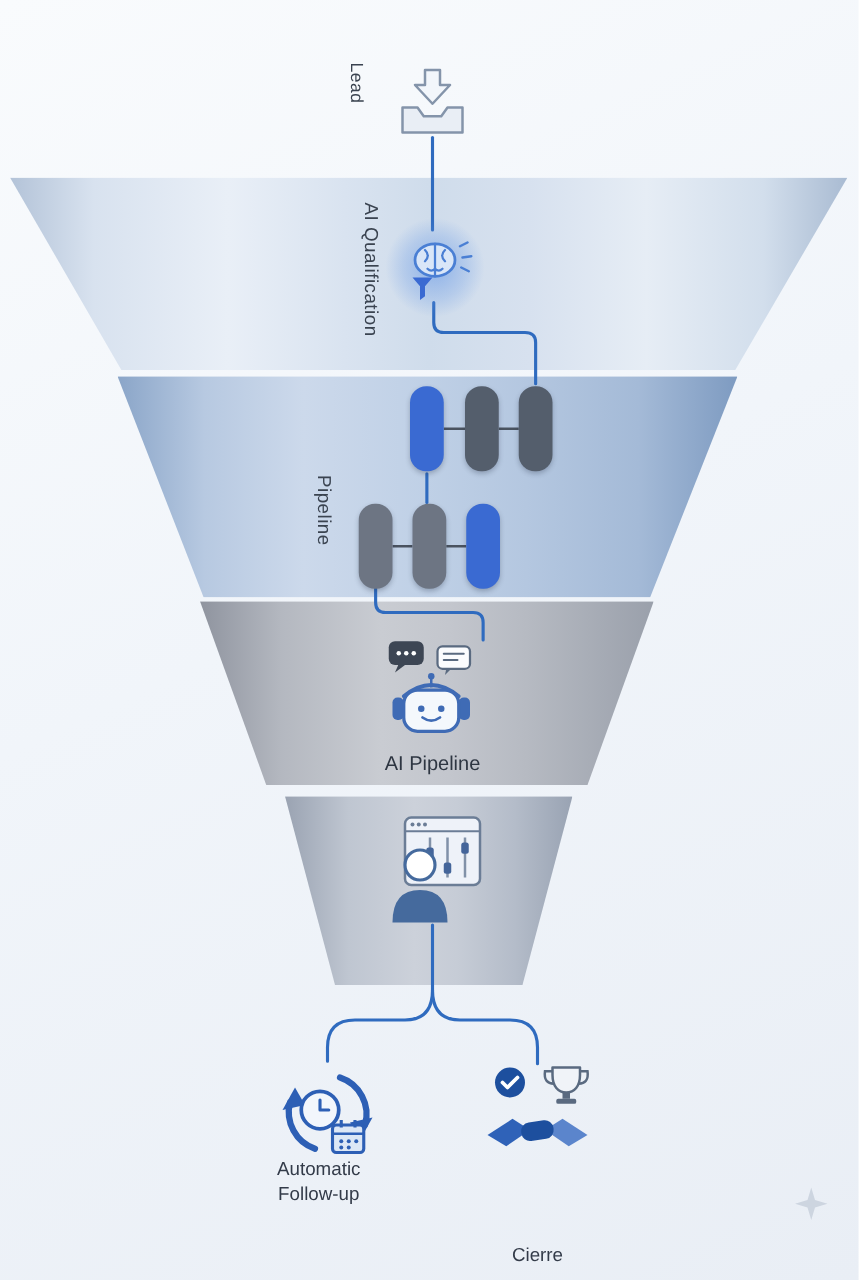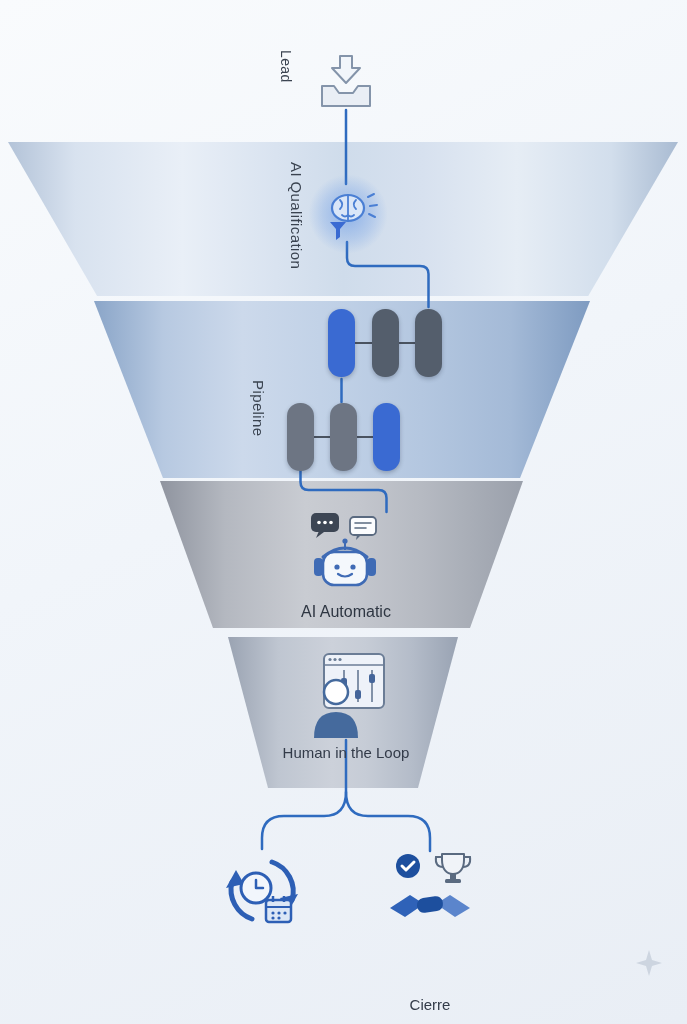--- a/index.html
+++ b/index.html
@@ -166,17 +166,17 @@
     <rect x="33" y="47" width="26" height="15" rx="7" fill="#1d4f9e" transform="rotate(-8 46 55)"></rect>
   </svg>
 
   <svg class="abs" style="left:634px;top:948px" width="30" height="30" viewBox="0 0 30 30">
     <path d="M15 2 L18 12 L28 15 L18 18 L15 28 L12 18 L2 15 L12 12 Z" fill="#cdd5e0"></path>
   </svg>
 
   <div class="abs vlabel lbl-lead">Lead</div>
   <div class="abs vlabel lbl-qual">AI Qualification</div>
   <div class="abs vlabel lbl-pipe">Pipeline</div>
-  <div class="abs hlabel lbl-assistant">AI Automatic</div>
-  <div class="abs hlabel lbl-human">Human in the Loop</div>
+  <div class="abs hlabel lbl-assistant">AI Pipeline</div>
+  <div class="abs hlabel lbl-followup">Automatic Follow-up</div>
   <div class="abs hlabel lbl-cierre">Cierre</div>
 
 </div>
 
 </body></html>

